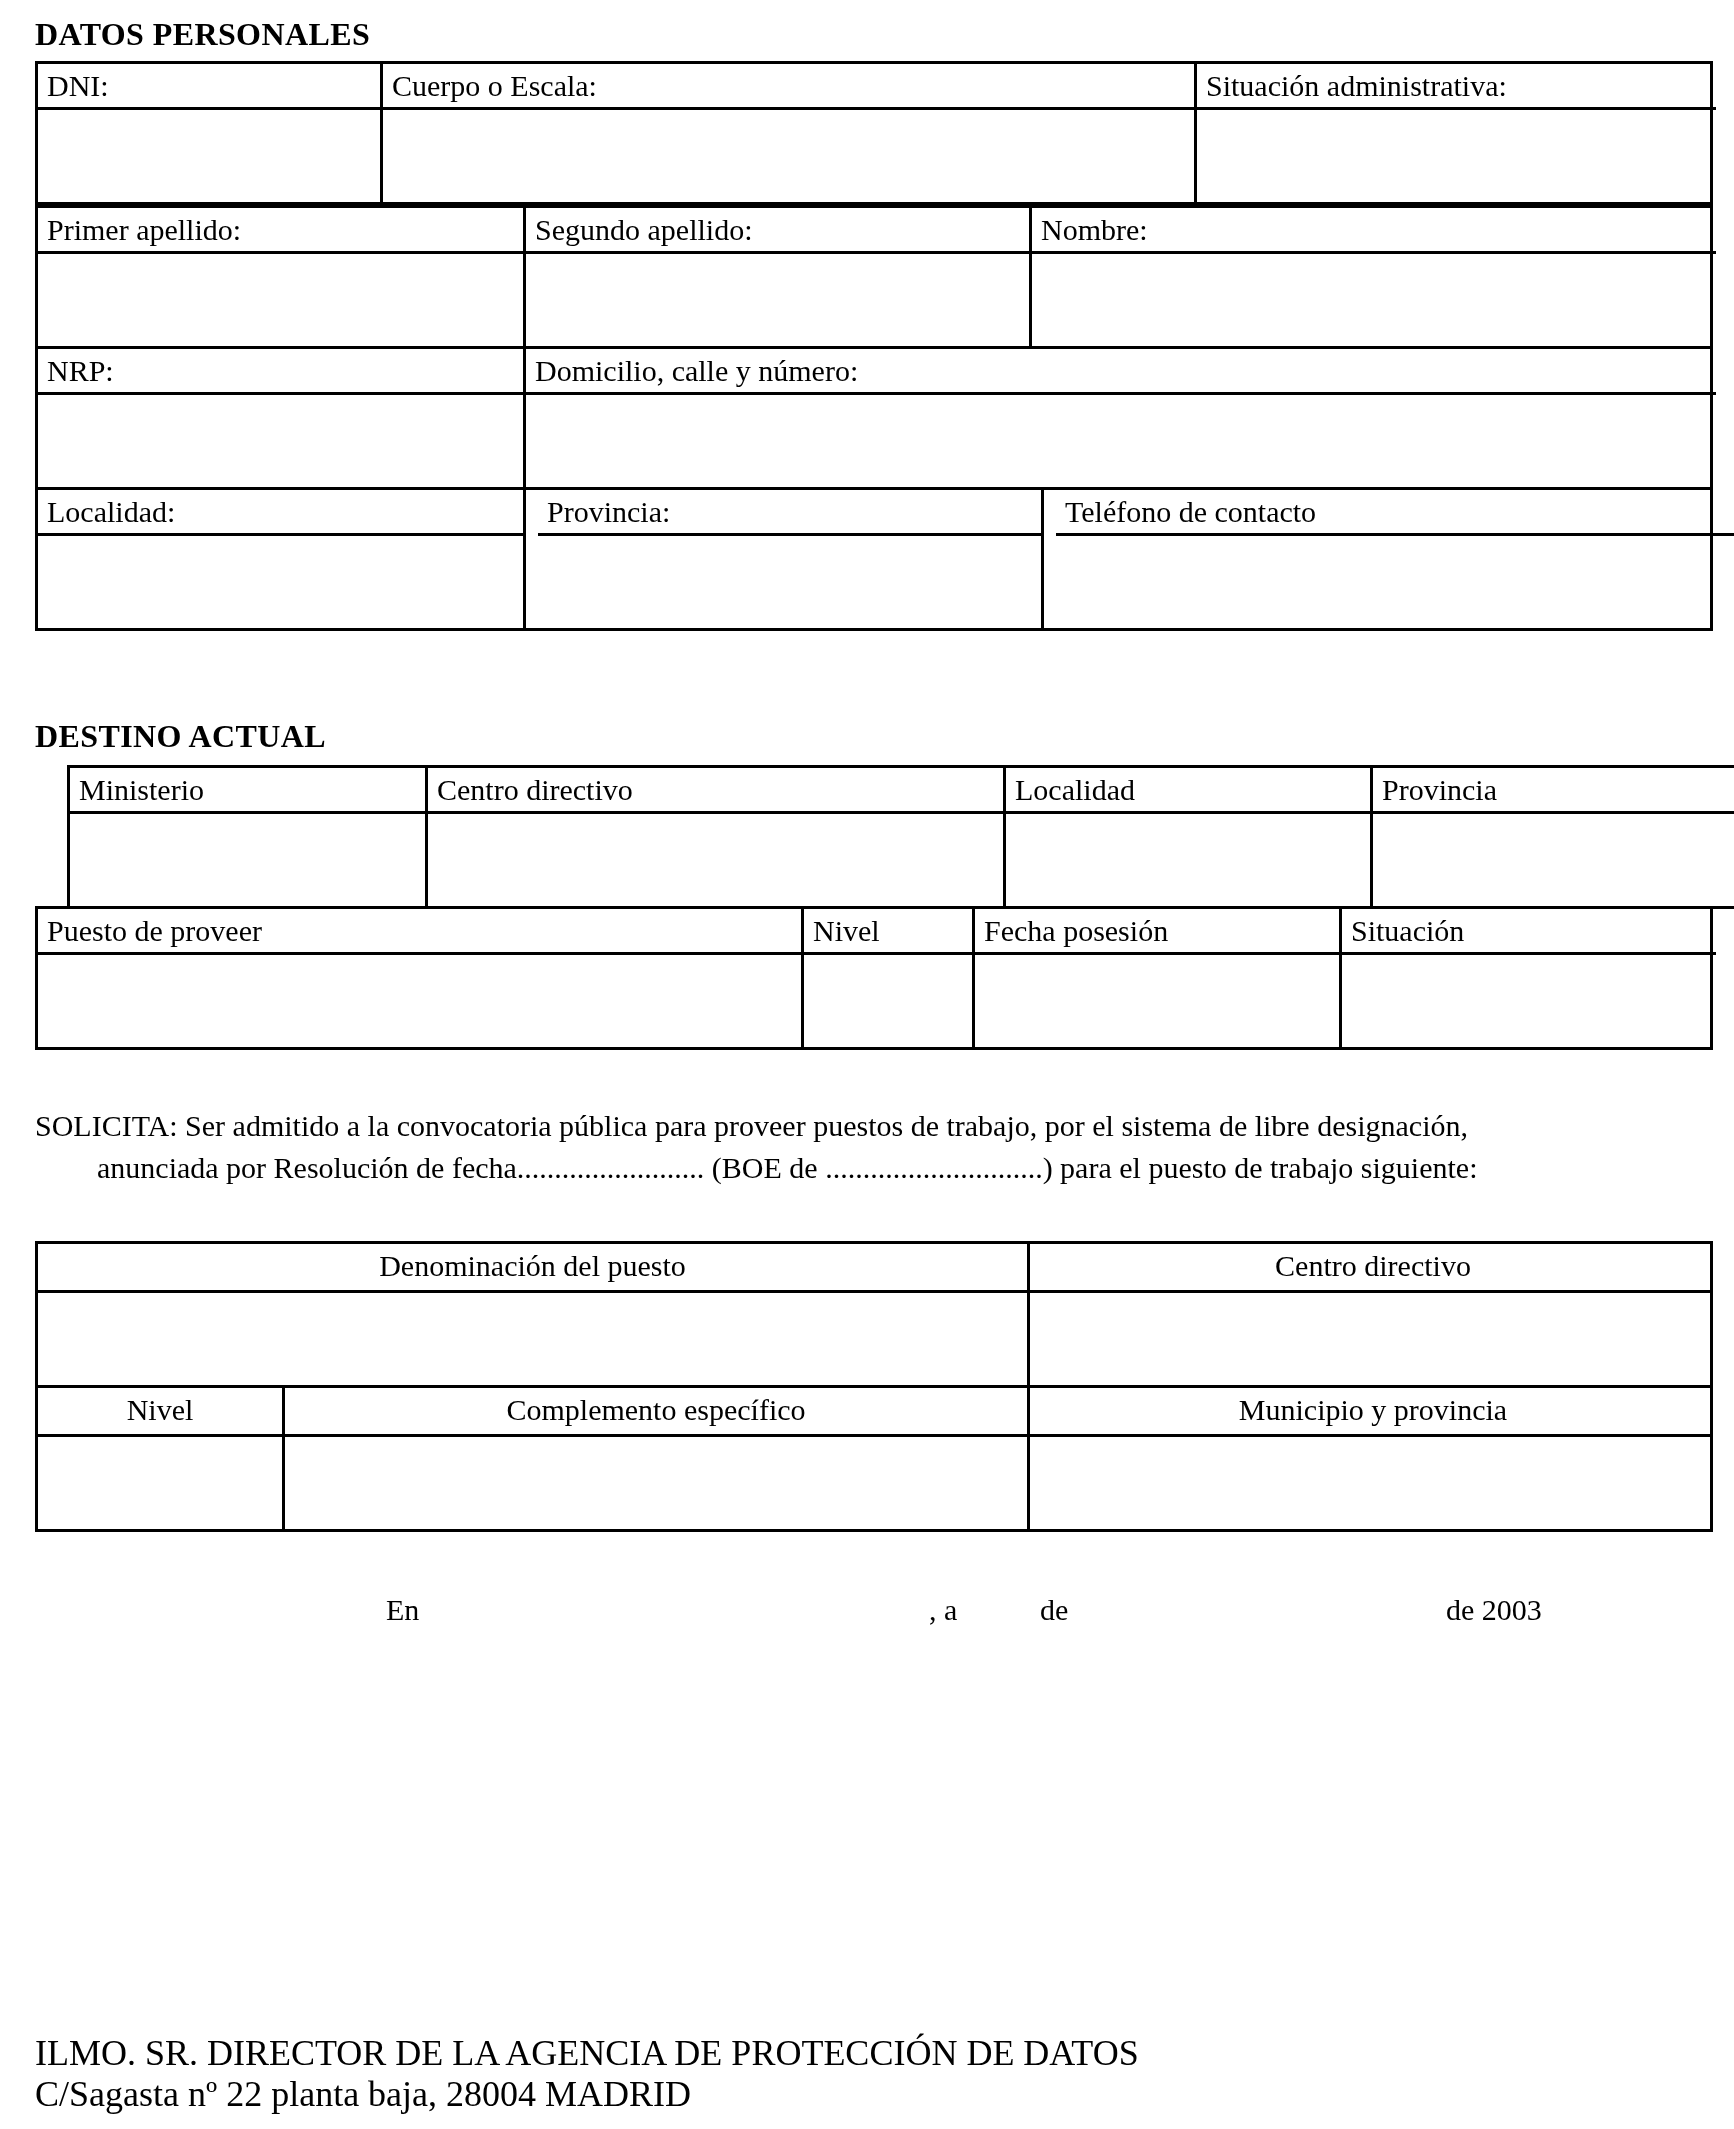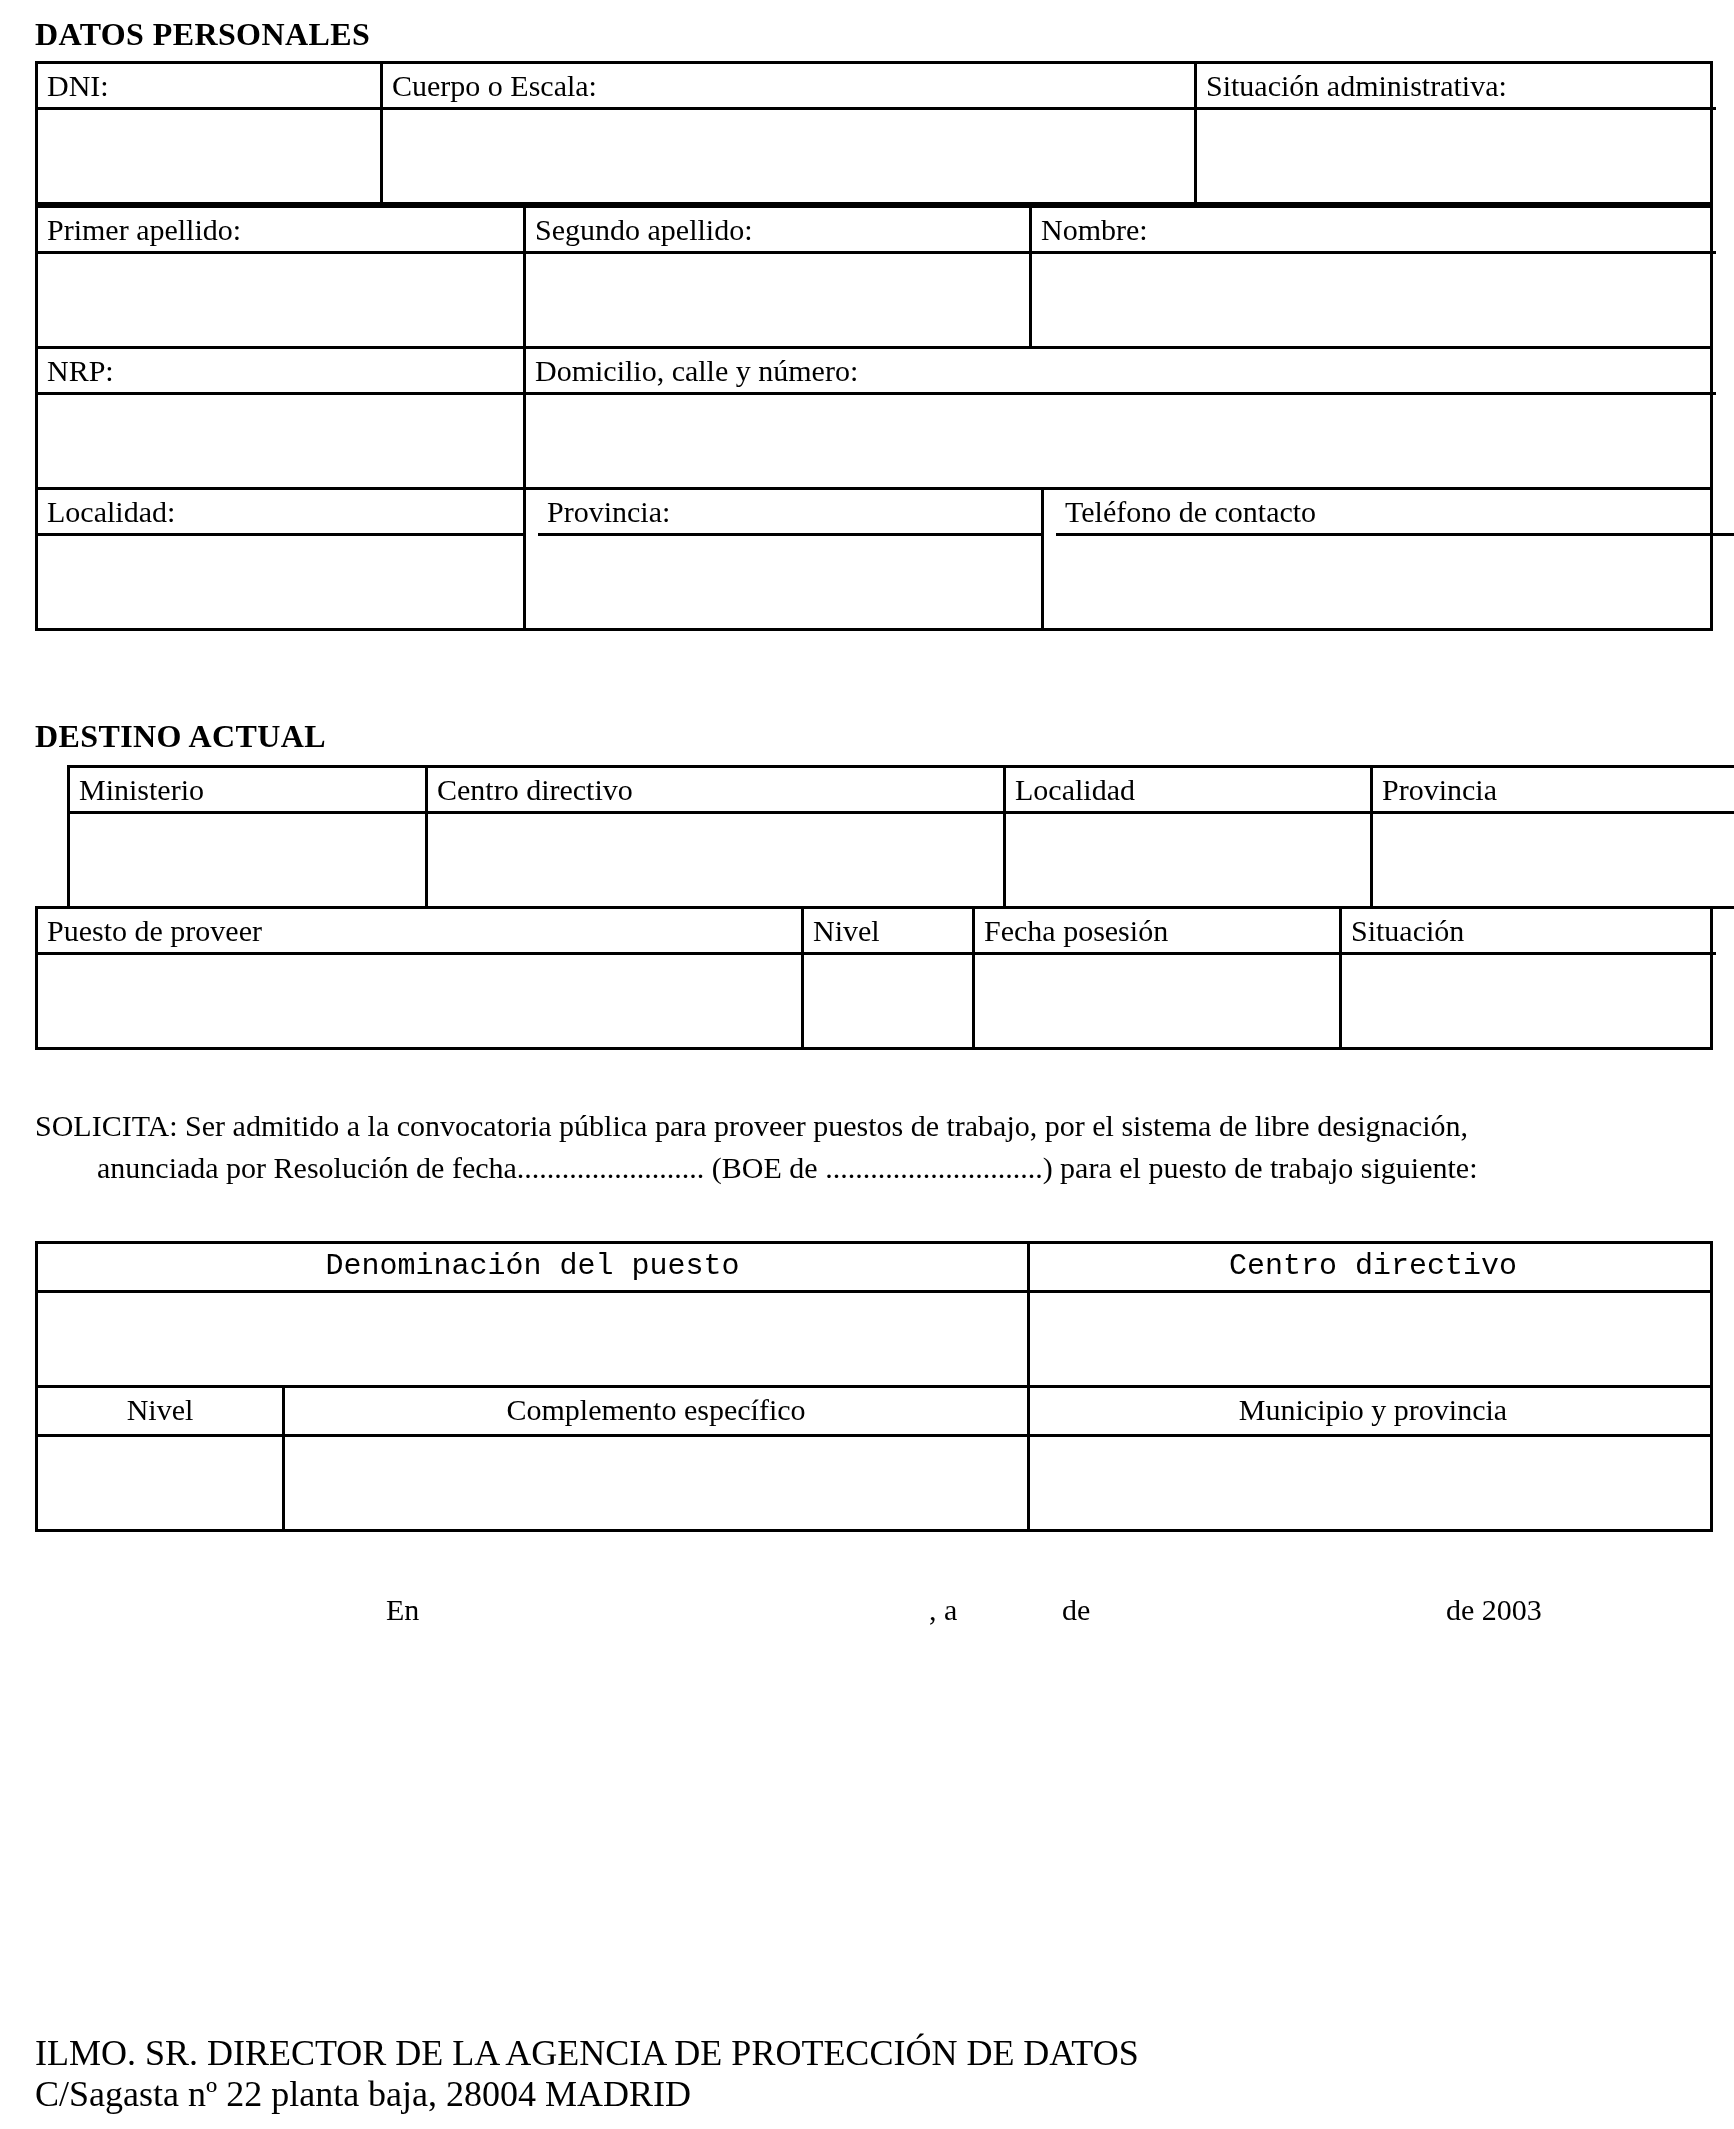--- a/index.html
+++ b/index.html
@@ -54,21 +54,21 @@
   }
   .blankcell { height: 92px; }
   .gap-destino { margin-top: 87px; }
   .solicita { margin-top: 55px; line-height: 42px; font-size: 30px; }
   .solicita .indent { padding-left: 62px; }
   .gap-puesto { margin-top: 52px; }
   .dateline { position: relative; margin-top: 61px; height: 42px; }
   .dateline span { position: absolute; top: 0; white-space: nowrap; }
   .d-en { left: 351px; }
   .d-a { left: 894px; }
-  .d-de { left: 1027px; }
+  .d-de { left: 1005px; }
   .d-de2003 { left: 1411px; }
   .footer {
     position: absolute;
     left: 35px;
     top: 2033px;
     line-height: 41px;
     font-size: 36px;
   }
 </style>
 </head>
@@ -178,21 +178,21 @@
         </div>
       </div>
     </div>
 
     <div class="solicita">
       <div>SOLICITA: Ser admitido a la convocatoria pública para proveer puestos de trabajo, por el sistema de libre designación,</div>
       <div class="indent">anunciada  por Resolución de fecha......................... (BOE de .............................) para el puesto de trabajo siguiente:</div>
     </div>
 
     <div class="tbl gap-puesto">
-      <div class="band first" style="grid-template-columns: 992px 686px; font-family: Liberation Mono, monospace;">
+      <div class="band first" style="grid-template-columns: 992px 686px;">
         <div class="c hdr">Denominación del puesto</div>
         <div class="c hdr">Centro directivo</div>
       </div>
       <div class="band" style="grid-template-columns: 992px 686px;">
         <div class="c blankcell"></div>
         <div class="c blankcell"></div>
       </div>
       <div class="band" style="grid-template-columns: 247px 745px 686px;">
         <div class="c hdr">Nivel</div>
         <div class="c hdr">Complemento específico</div>

